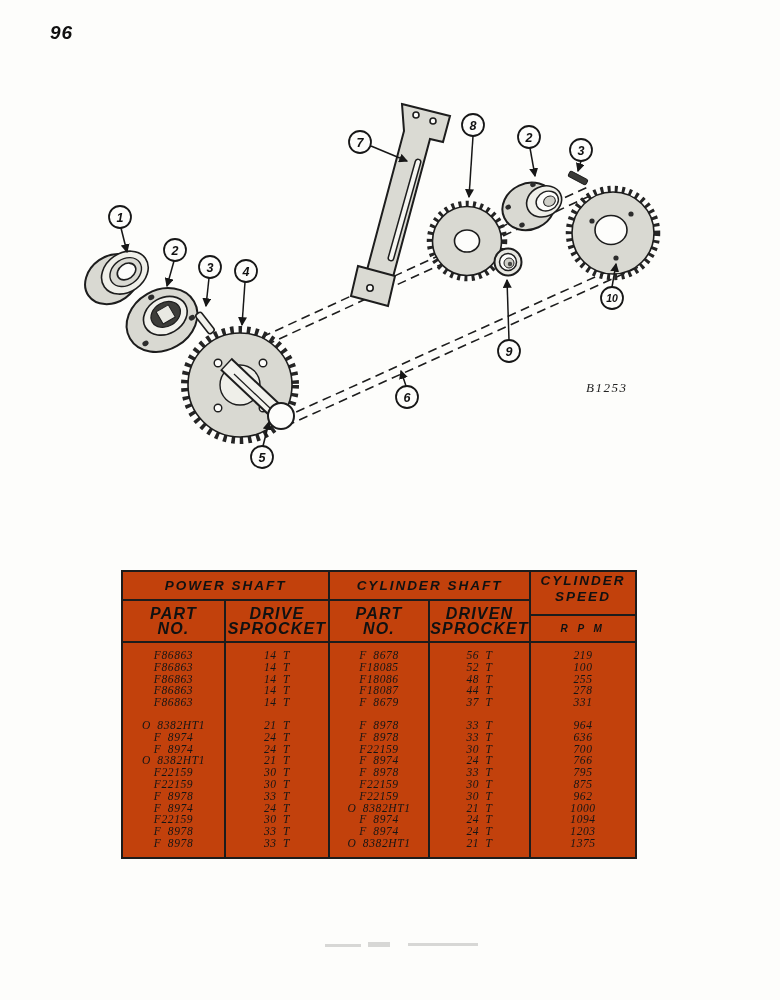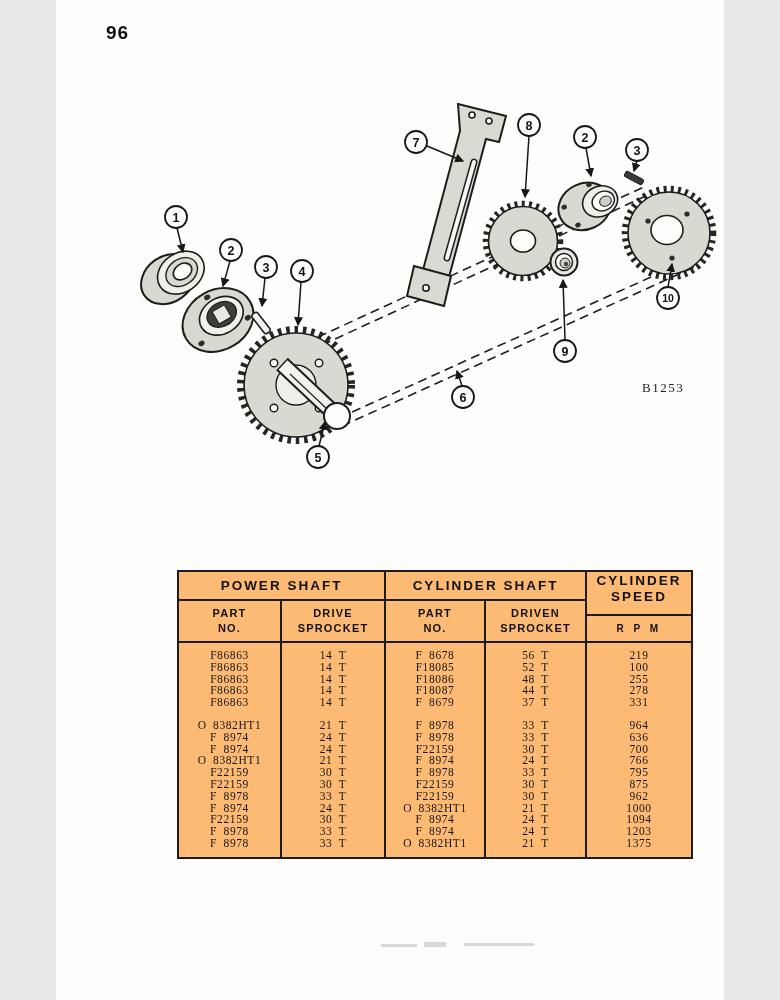--- a/index.html
+++ b/index.html
@@ -1,19 +1,19 @@
 <!DOCTYPE html>
 <html><head>
 <meta charset="utf-8">
 <style>
   html,body{margin:0;padding:0;}
   body{background:#e8e8e8;font-family:"Liberation Sans",sans-serif;}
   .page{
-    position:relative;width:668px;height:1000px;margin:0 auto;
-    background:#fdfdfb;overflow:hidden;color:#1b1b1b;
+    position:relative;width:780px;height:1000px;margin:0 auto;
+    background:#fdfdfb;overflow:hidden;color:#1b1b1b;font-style:italic;
   }
   .page-number{
     position:absolute;left:50px;top:22px;
     font-size:19px;font-weight:bold;letter-spacing:1px;color:#111;
   }
   .diagram-wrap{position:absolute;left:0;top:0;width:780px;height:500px;}
   svg{display:block;}
   .callout-text{
     font-family:"Liberation Sans",sans-serif;font-weight:bold;
     font-size:12.5px;fill:#111;
@@ -24,33 +24,33 @@
     letter-spacing:1.5px;fill:#222;
   }
   .chart-title{
     position:absolute;left:121px;top:549px;width:514px;
     text-align:center;font-size:14.5px;font-weight:bold;
     letter-spacing:2.5px;color:#111;
   }
   table.speed-chart{
     position:absolute;left:121px;top:570px;width:514px;
     border-collapse:collapse;table-layout:fixed;
-    border:2.5px solid #1c1c1c;background:#fdba74;
+    border:2.5px solid #1c1c1c;background:#c2410c;
   }
   table.speed-chart col.c1{width:103px;}
   table.speed-chart col.c2{width:104px;}
   table.speed-chart col.c3{width:100px;}
   table.speed-chart col.c4{width:101px;}
   table.speed-chart col.c5{width:106px;}
   table.speed-chart th{
     font-family:"Liberation Sans",sans-serif;font-weight:bold;color:#111;
     padding:0;vertical-align:middle;text-align:center;
   }
   tr.row-a th{height:27px;font-size:13.5px;letter-spacing:2px;border-bottom:2px solid #1c1c1c;}
-  tr.row-b th{height:40px;font-size:11px;letter-spacing:1.2px;border-bottom:2.5px solid #1c1c1c;line-height:15px;}
+  tr.row-b th{height:40px;font-size:16px;letter-spacing:1.2px;border-bottom:2.5px solid #1c1c1c;line-height:15px;}
   tr.row-a th.div-r, tr.row-b th.div-r{border-right:2px solid #1c1c1c;}
   th.speed-cell{border-bottom:2.5px solid #1c1c1c;padding:0;}
   .speed-top{
     height:41px;border-bottom:2px solid #1c1c1c;
     display:flex;flex-direction:column;justify-content:flex-start;
     font-size:13.5px;letter-spacing:2px;line-height:16px;
   }
   .speed-rpm{height:24px;display:flex;align-items:center;justify-content:center;
     font-size:10px;letter-spacing:3.5px;}
   table.speed-chart tbody td{

